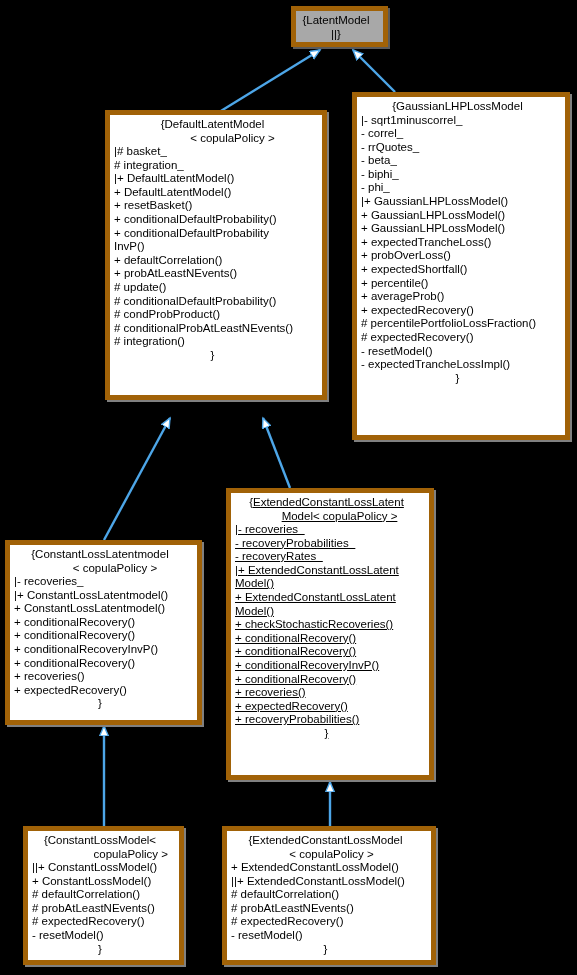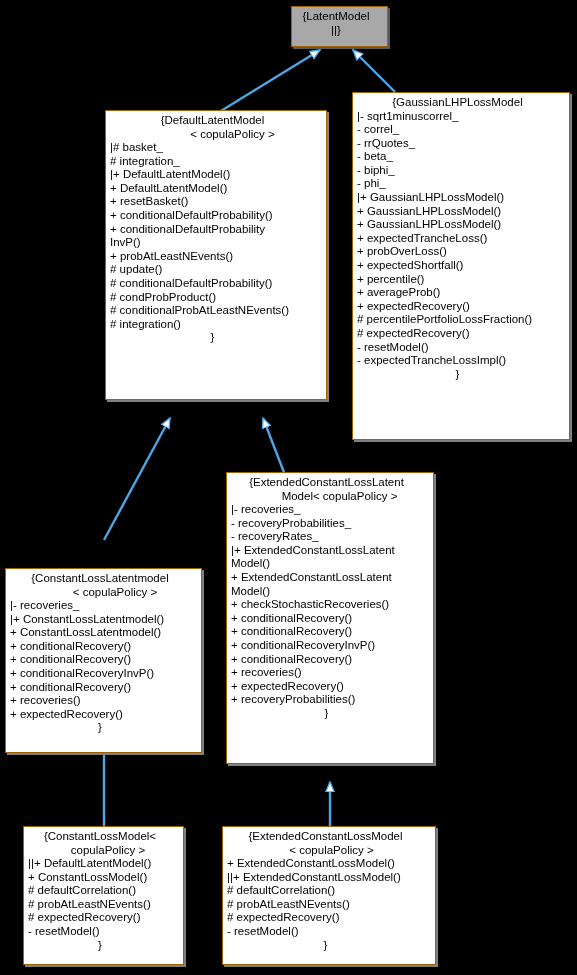--- a/index.html
+++ b/index.html
@@ -26,21 +26,21 @@
     left: 0;
     top: 0;
     width: 577px;
     height: 975px;
     pointer-events: none;
   }
   .uml-node {
     position: absolute;
     box-sizing: border-box;
     background: #ffffff;
-    border: 1px solid #a16207;
+    border: 5px solid #a16207;
     box-shadow: 2px 2px 0 0 #808080;
     padding: 3px 11px 2px 4px;
     overflow: visible;
     white-space: nowrap;
   }
   .uml-node.root {
     background: #a8a8a8;
     box-shadow: 2px 2px 0 0 #5a5a5a;
   }
   .uml-title {
@@ -109,20 +109,21 @@
       <span class="title-indent" style="padding-left:40px;">&lt; copulaPolicy &gt;</span>
     </div>
     <span class="uml-member">|# basket_</span>
     <span class="uml-member"># integration_</span>
     <span class="uml-member">|+ DefaultLatentModel()</span>
     <span class="uml-member">+ DefaultLatentModel()</span>
     <span class="uml-member">+ resetBasket()</span>
     <span class="uml-member">+ conditionalDefaultProbability()</span>
     <span class="uml-member">+ conditionalDefaultProbability</span>
     <span class="uml-member">InvP()</span>
+    <span class="uml-member">+ defaultCorrelation()</span>
     <span class="uml-member">+ probAtLeastNEvents()</span>
     <span class="uml-member"># update()</span>
     <span class="uml-member"># conditionalDefaultProbability()</span>
     <span class="uml-member"># condProbProduct()</span>
     <span class="uml-member"># conditionalProbAtLeastNEvents()</span>
     <span class="uml-member"># integration()</span>
     <span class="uml-closer">}</span>
   </div>
 
   <div class="uml-node" style="left:352px; top:92px; width:218px; height:348px;">
@@ -144,38 +145,38 @@
     <span class="uml-member">+ percentile()</span>
     <span class="uml-member">+ averageProb()</span>
     <span class="uml-member">+ expectedRecovery()</span>
     <span class="uml-member"># percentilePortfolioLossFraction()</span>
     <span class="uml-member"># expectedRecovery()</span>
     <span class="uml-member">- resetModel()</span>
     <span class="uml-member">- expectedTrancheLossImpl()</span>
     <span class="uml-closer">}</span>
   </div>
 
-  <div class="uml-node" style="left:5px; top:540px; width:197px; height:185px;margin-top:28px;">
+  <div class="uml-node" style="left:5px; top:540px; width:197px; height:185px;">
     <div class="uml-title">
       <span class="tline">{ConstantLossLatentmodel</span>
       <span class="title-indent" style="padding-left:30px;">&lt; copulaPolicy &gt;</span>
     </div>
     <span class="uml-member">|- recoveries_</span>
     <span class="uml-member">|+ ConstantLossLatentmodel()</span>
     <span class="uml-member">+ ConstantLossLatentmodel()</span>
     <span class="uml-member">+ conditionalRecovery()</span>
     <span class="uml-member">+ conditionalRecovery()</span>
     <span class="uml-member">+ conditionalRecoveryInvP()</span>
     <span class="uml-member">+ conditionalRecovery()</span>
     <span class="uml-member">+ recoveries()</span>
     <span class="uml-member">+ expectedRecovery()</span>
     <span class="uml-closer">}</span>
   </div>
 
-  <div class="uml-node" style="left:226px; top:472px; width:208px; height:292px;">
+  <div class="uml-node" style="left:226px; top:488px; width:208px; height:292px;text-decoration:underline;">
     <div class="uml-title">
       <span class="tline">{ExtendedConstantLossLatent</span>
       <span class="title-indent" style="padding-left:26px;">Model&lt; copulaPolicy &gt;</span>
     </div>
     <span class="uml-member">|- recoveries_</span>
     <span class="uml-member">- recoveryProbabilities_</span>
     <span class="uml-member">- recoveryRates_</span>
     <span class="uml-member">|+ ExtendedConstantLossLatent</span>
     <span class="uml-member">Model()</span>
     <span class="uml-member">+ ExtendedConstantLossLatent</span>
@@ -187,23 +188,23 @@
     <span class="uml-member">+ conditionalRecovery()</span>
     <span class="uml-member">+ recoveries()</span>
     <span class="uml-member">+ expectedRecovery()</span>
     <span class="uml-member">+ recoveryProbabilities()</span>
     <span class="uml-closer">}</span>
   </div>
 
   <div class="uml-node" style="left:23px; top:826px; width:161px; height:139px;">
     <div class="uml-title">
       <span class="tline">{ConstantLossModel&lt;</span>
-      <span class="title-indent" style="padding-left:16px;">copulaPolicy &gt;</span>
-    </div>
-    <span class="uml-member">||+ DefaultLatentModel()</span>
+      <span class="title-indent" style="padding-left:16px;text-align:right;">copulaPolicy &gt;</span>
+    </div>
+    <span class="uml-member">||+ ConstantLossModel()</span>
     <span class="uml-member">+ ConstantLossModel()</span>
     <span class="uml-member"># defaultCorrelation()</span>
     <span class="uml-member"># probAtLeastNEvents()</span>
     <span class="uml-member"># expectedRecovery()</span>
     <span class="uml-member">- resetModel()</span>
     <span class="uml-closer">}</span>
   </div>
 
   <div class="uml-node" style="left:222px; top:826px; width:214px; height:139px;">
     <div class="uml-title">

